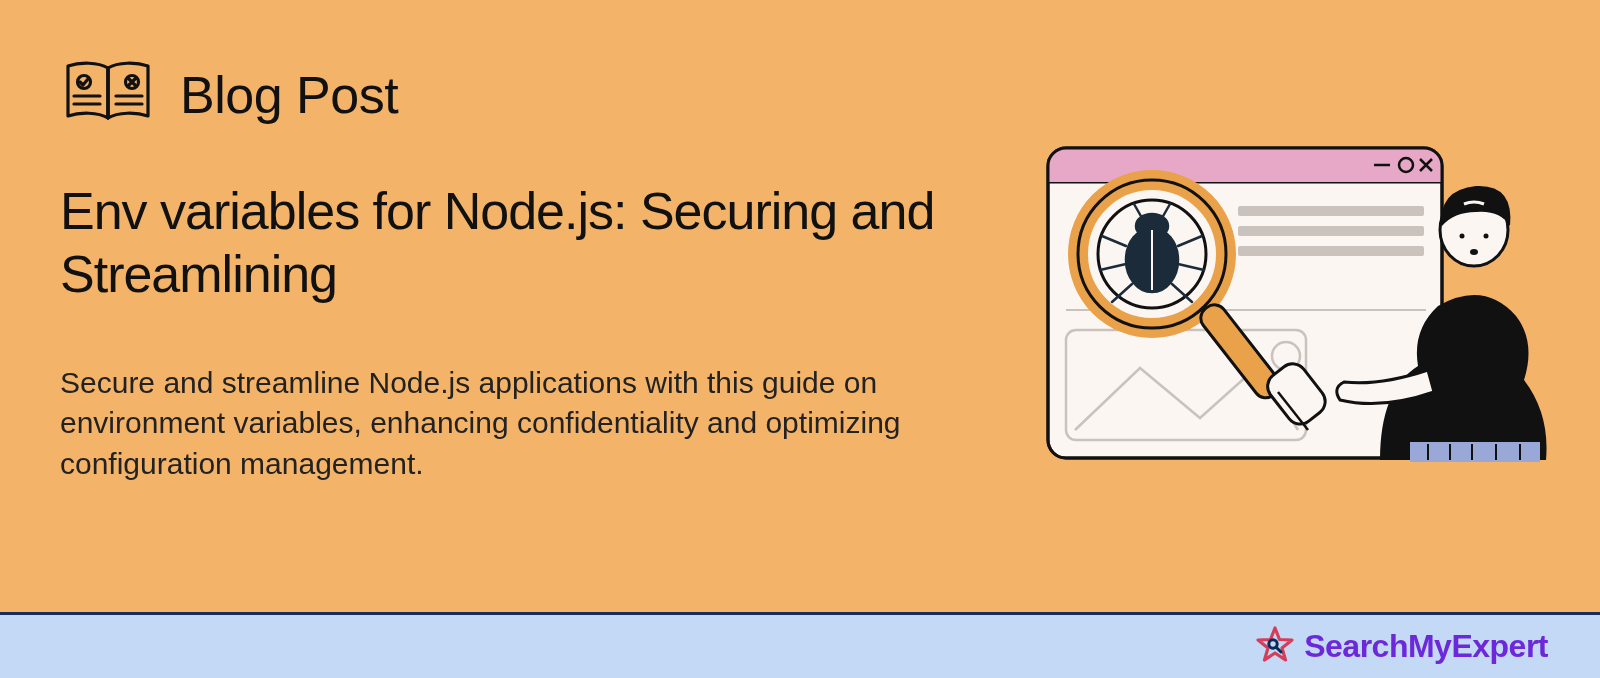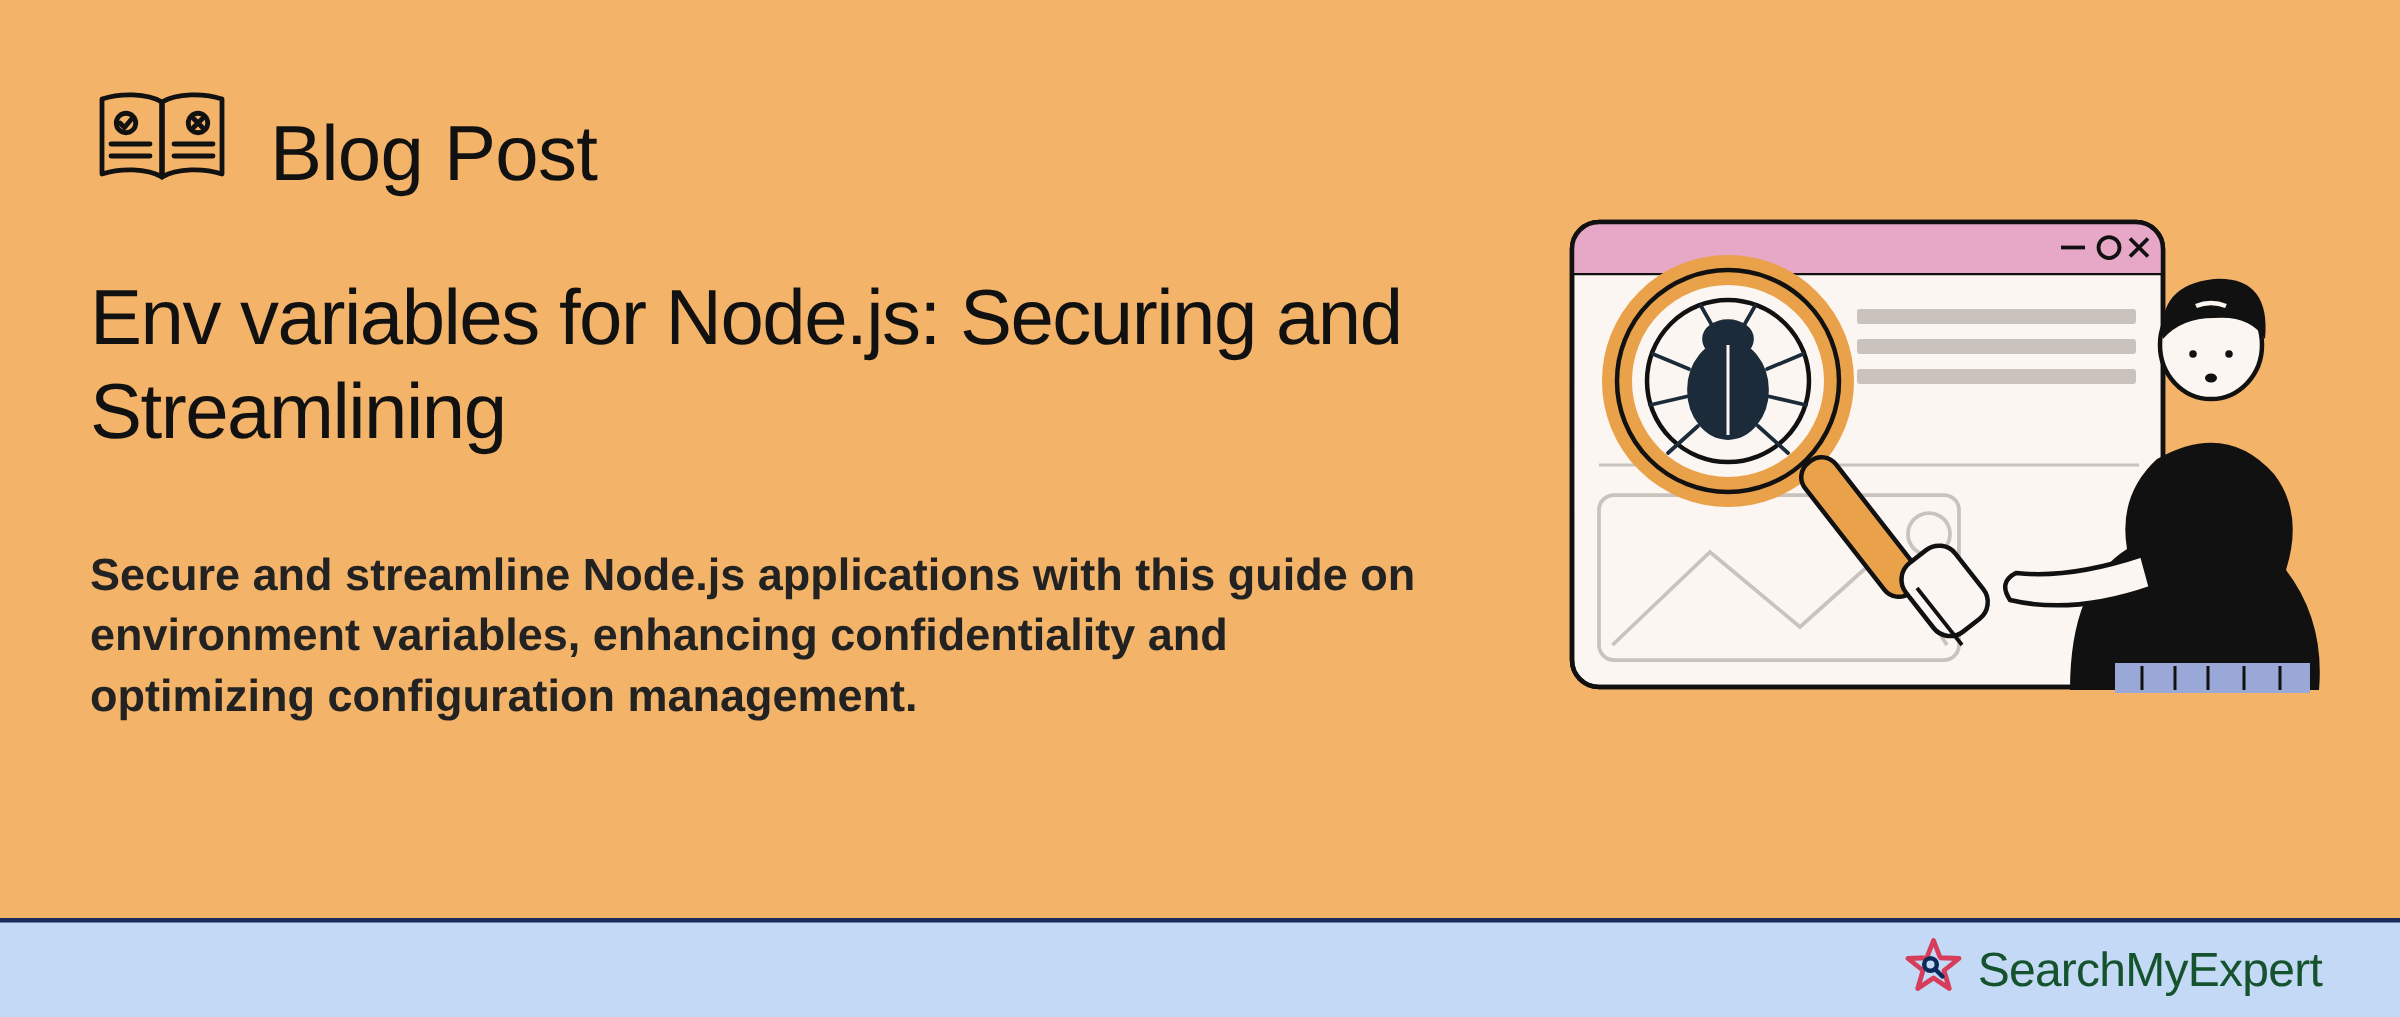--- a/index.html
+++ b/index.html
@@ -17,21 +17,21 @@
 }
 .content {
   padding: 58px 60px 0 60px;
   display: flex;
 }
 .left {
   flex: 0 0 940px;
 }
 .blog-row {
   display: flex;
-  align-items: flex-end;
+  align-items: center;
   gap: 24px;
   margin-bottom: 48px;
 }
 .blog-row .icon { flex: 0 0 auto; }
 .blog-label {
   font-size: 52px;
   font-weight: 500;
   color: #111;
   letter-spacing: -0.5px;
 }
@@ -41,21 +41,21 @@
   line-height: 1.22;
   color: #111;
   letter-spacing: -1px;
   margin-bottom: 56px;
 }
 .desc {
   font-size: 30px;
   line-height: 1.35;
   color: #222;
   max-width: 900px;
-  font-weight: 700;
+  font-weight: 400;
 }
 .illus {
   position: absolute;
   right: 50px;
   top: 130px;
   width: 520px;
   height: 360px;
 }
 .footer {
   position: absolute;
@@ -70,22 +70,22 @@
   justify-content: flex-end;
   padding-right: 52px;
 }
 .brand {
   display: flex;
   align-items: center;
   gap: 10px;
 }
 .brand-text {
   font-size: 32px;
-  font-weight: 400;
-  color: #14532d;
+  font-weight: 700;
+  color: #6d28d9;
   letter-spacing: -0.5px;
 }
 </style>
 </head>
 <body>
 
 <div class="banner">
   <div class="content">
     <div class="left">
 

